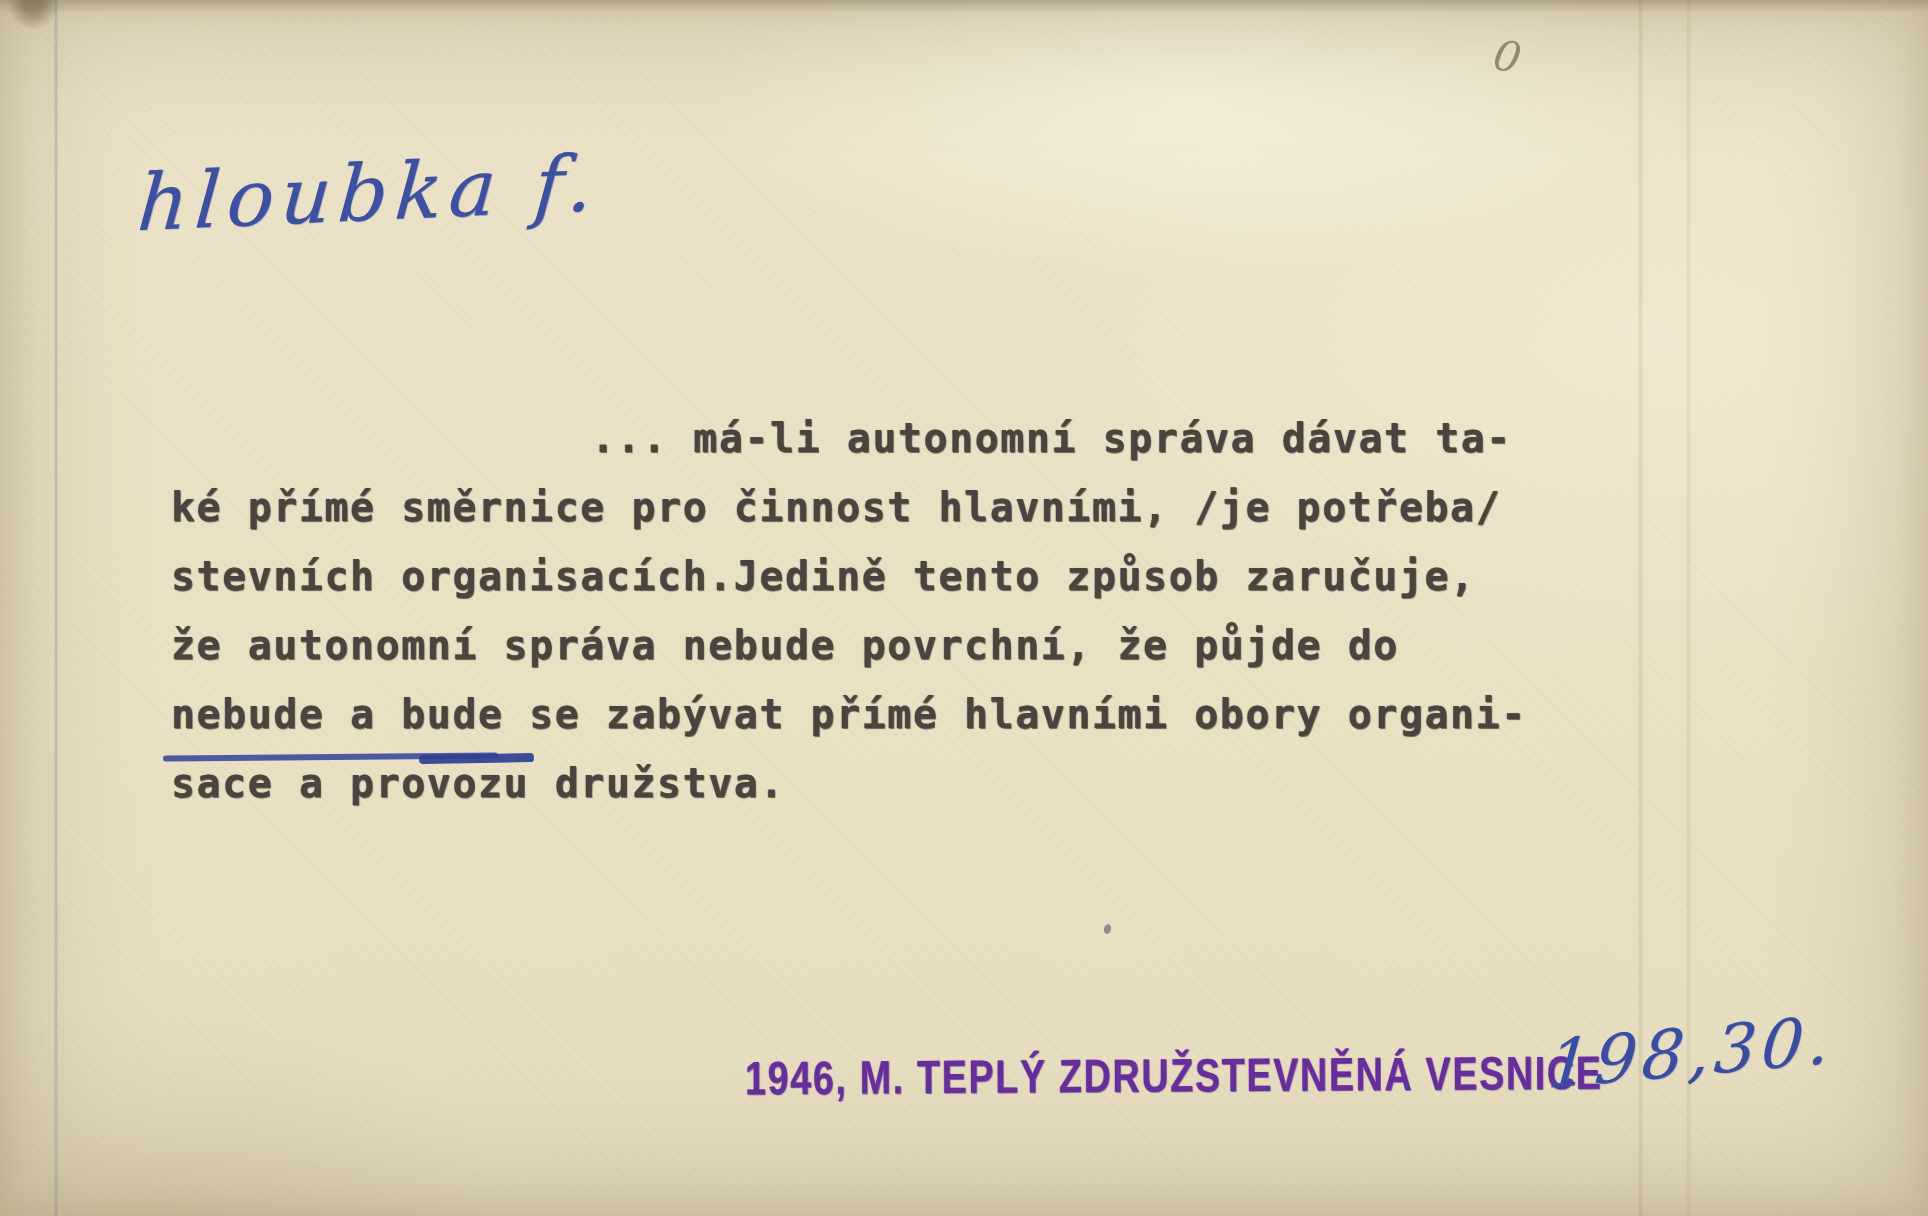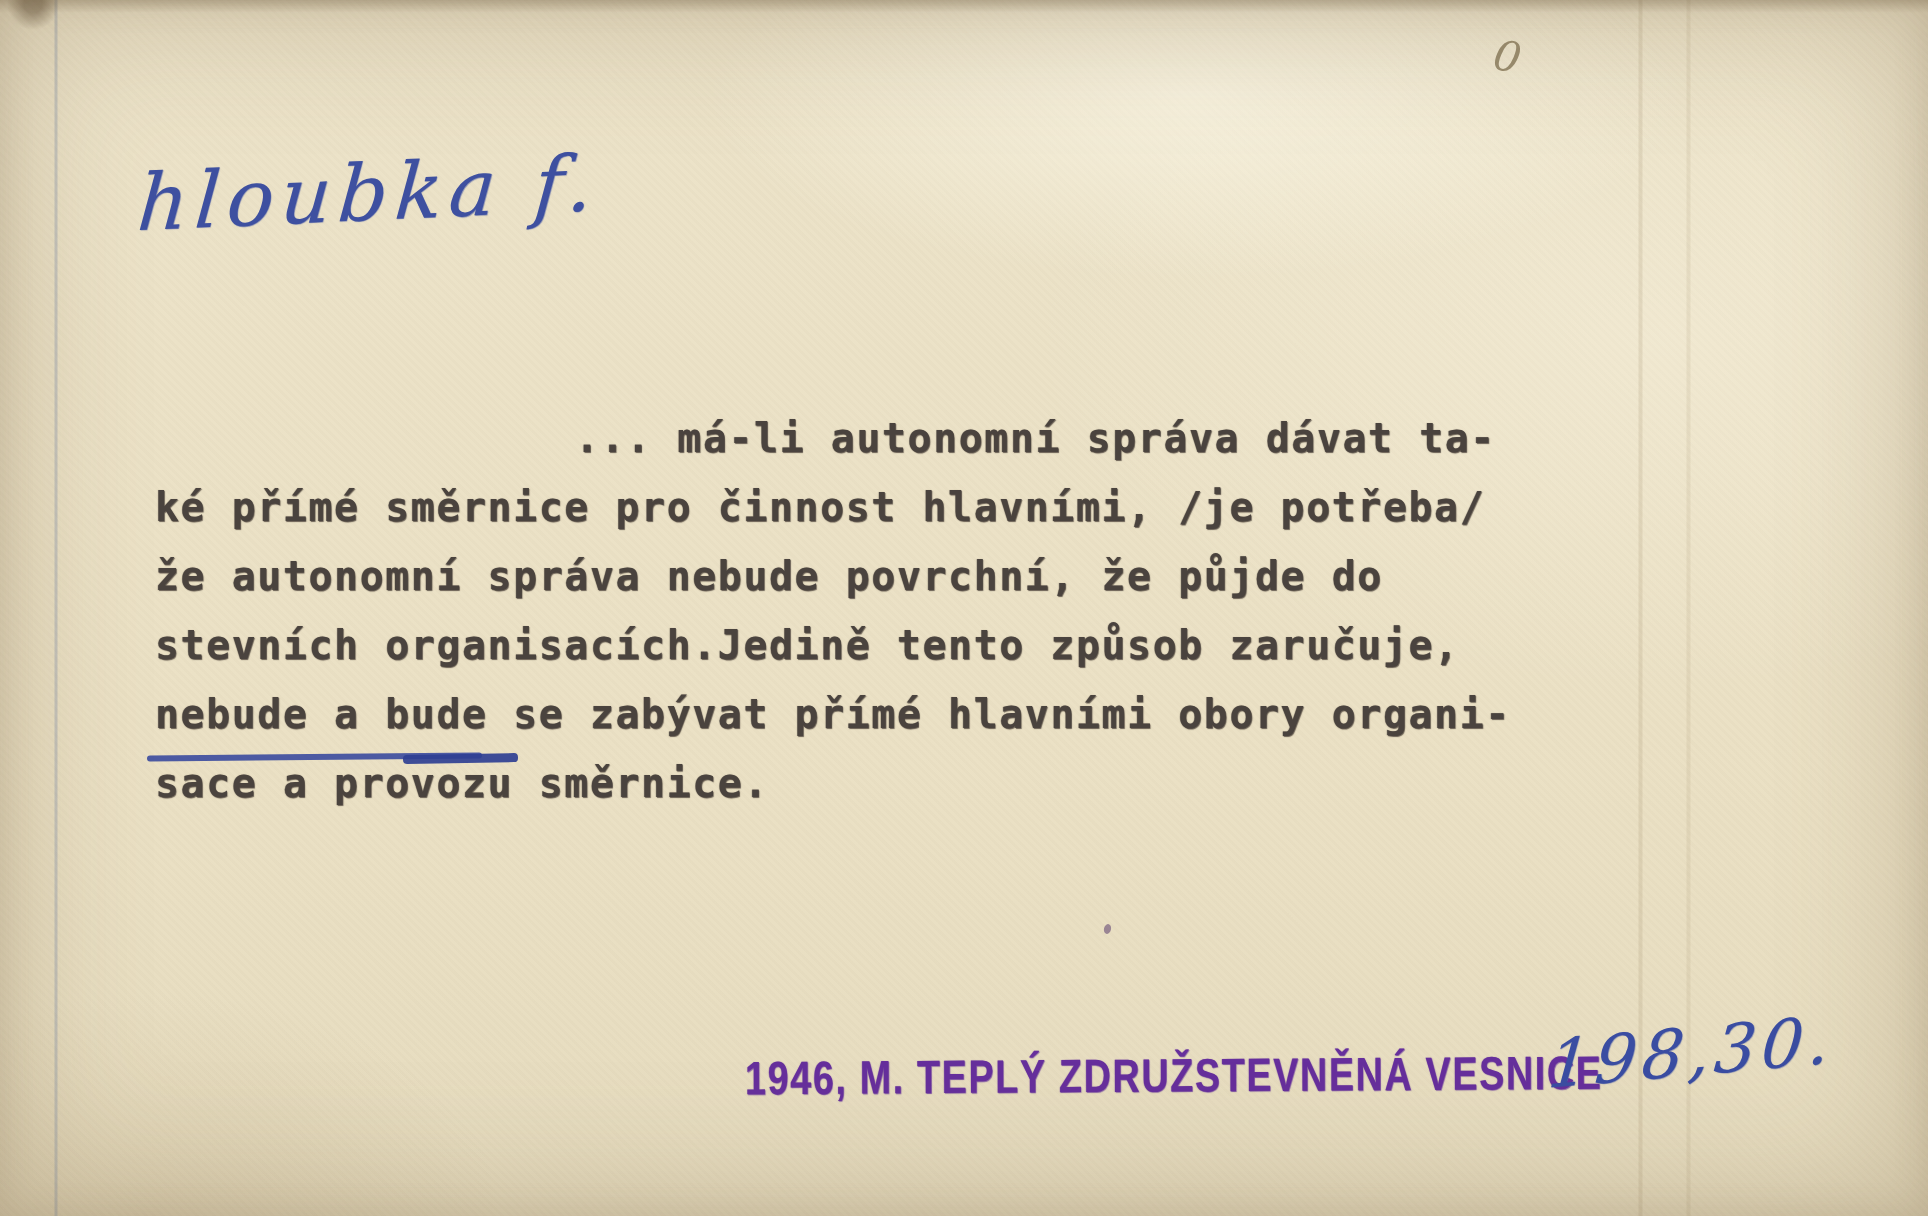--- a/index.html
+++ b/index.html
@@ -70,21 +70,21 @@
     font-weight: bold;
     font-size: 40px;
     line-height: 69px;
     letter-spacing: 1.5px;
     color: #4a433e;
     text-shadow:
       0.7px 0.7px 1px rgba(64,55,48,.75),
       -0.5px 0.2px 0.8px rgba(64,55,48,.45);
     white-space: nowrap;
   }
-  .excerpt .line { height: 69px; }
+  .excerpt .line { height: 69px; margin-left: 16px; }
   .excerpt .line.indented { padding-left: 420px; }
 
   
   .underlined-word { position: relative; display: inline-block; }
   .underlined-word .stroke-main {
     position: absolute;
     left: -8px; bottom: -11px;
     width: 335px; height: 6px;
     background: #35479d;
     border-radius: 3px;
@@ -148,30 +148,30 @@
 
 <div id="scan">
 
   <div class="headword">hloubka f.</div>
 
   <div class="corner-mark">0</div>
 
   <div class="excerpt">
     <div class="line indented">... má-li autonomní správa dávat ta-</div>
     <div class="line">ké přímé směrnice pro činnost hlavními, /je potřeba/</div>
+    <div class="line">stevních organisacích.Jedině tento způsob zaručuje,</div>
     <div class="line">že autonomní správa nebude povrchní, že půjde do</div>
-    <div class="line">stevních organisacích.Jedině tento způsob zaručuje,</div>
     <div class="line">
       <span class="underlined-word">
         <span>nebude</span>
         <span class="stroke-main"></span>
         <span class="stroke-heavy"></span>
       </span><span> a bude se zabývat přímé hlavními obory organi-</span>
     </div>
-    <div class="line">sace a provozu směrnice.</div>
+    <div class="line">sace a provozu družstva.</div>
   </div>
 
   <div class="ink-dot"></div>
 
   <div class="stamp">1946, M. TEPLÝ ZDRUŽSTEVNĚNÁ VESNICE</div>
 
   <div class="page-ref">198,30.</div>
 
   <div id="vignette"></div>
 </div>

